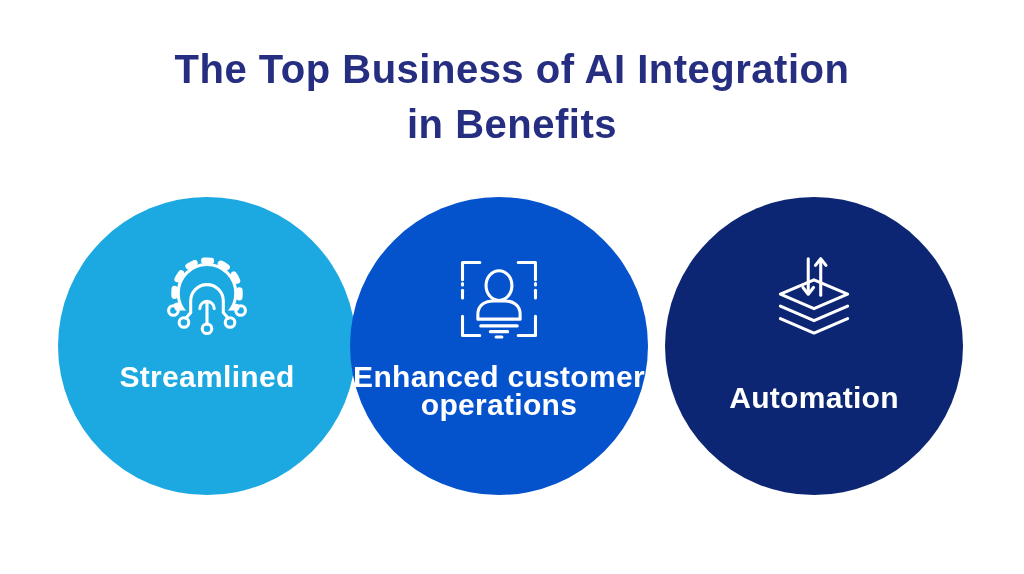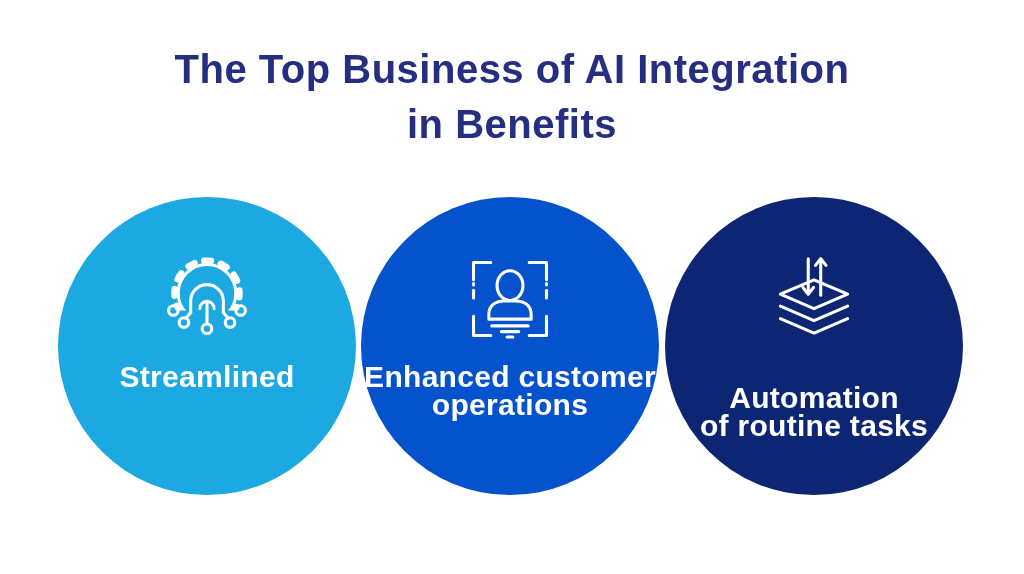--- a/index.html
+++ b/index.html
@@ -35,21 +35,21 @@
     width: 298px;
     height: 298px;
     border-radius: 50%;
     display: flex;
     flex-direction: column;
     align-items: center;
     padding-top: 54px;
     box-sizing: border-box;
   }
   .circle.c1 { left: 58px;  background: var(--circle1, #1ca9e2); }
-  .circle.c2 { left: 361px; background: var(--circle2, #0552cd); }
+  .circle.c2 { left: 350px; background: var(--circle2, #0552cd); }
   .circle.c3 { left: 665px; background: var(--circle3, #0d2674); gap: 21px; }
   .icon-wrap {
     width: 96px;
     height: 96px;
     flex: 0 0 auto;
   }
   .icon-wrap svg { width: 100%; height: 100%; display: block; }
   .icon-stroke {
     stroke: var(--icon_stroke, #ffffff);
     fill: none;
@@ -137,17 +137,16 @@
           <path d="M15 70.5 L50 85.5 L85 70.5"></path>
           <path d="M44 8 L44 44"></path>
           <path d="M38.5 38 L44 45 L49.5 38"></path>
           <path d="M57 46 L57 9"></path>
           <path d="M51.5 15 L57 8 L62.5 15"></path>
         </g>
       </svg>
     </div>
     <div class="label">
       <span>Automation</span>
-      <span>of routine tasks</span>
     </div>
   </div>
 
 </div>
 
 </body></html>

